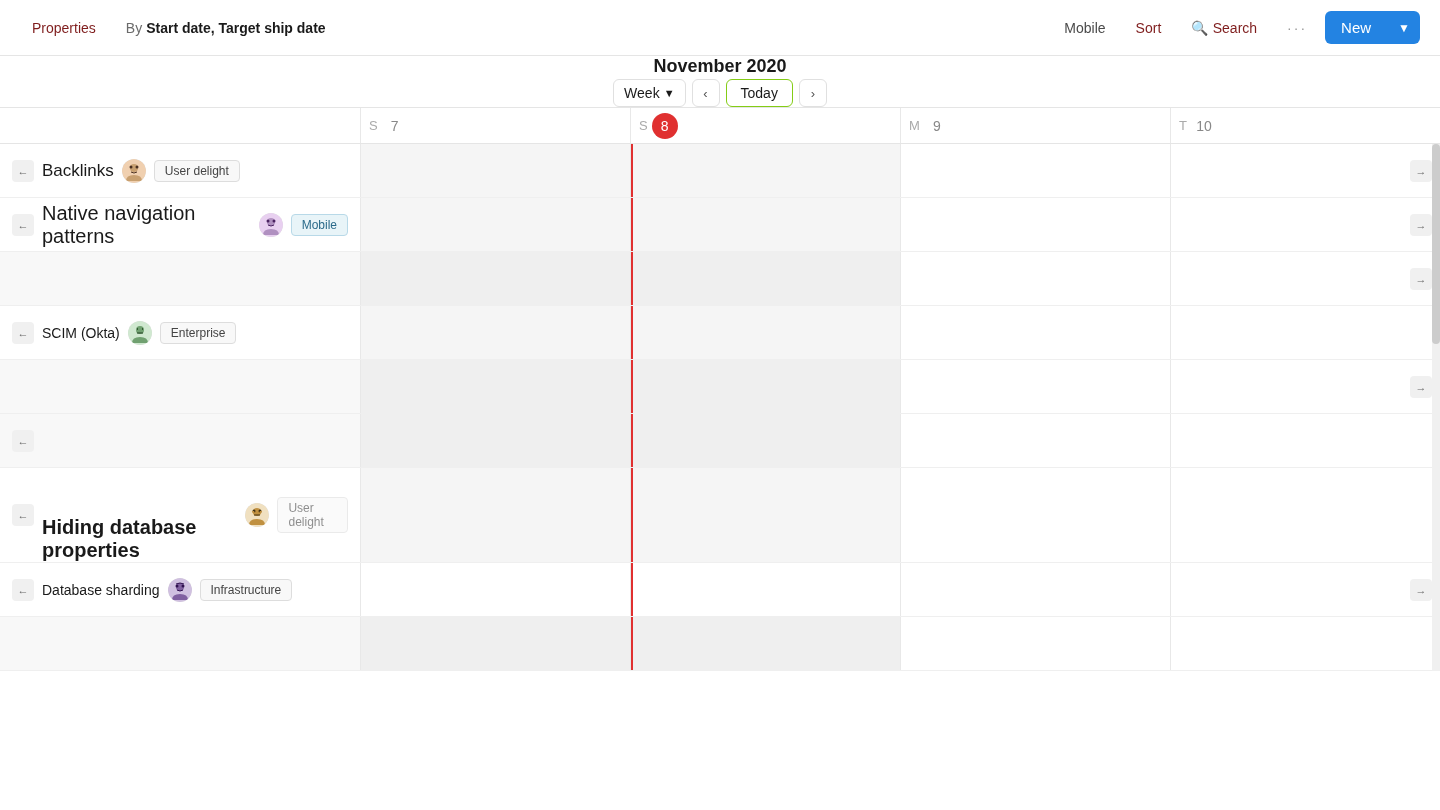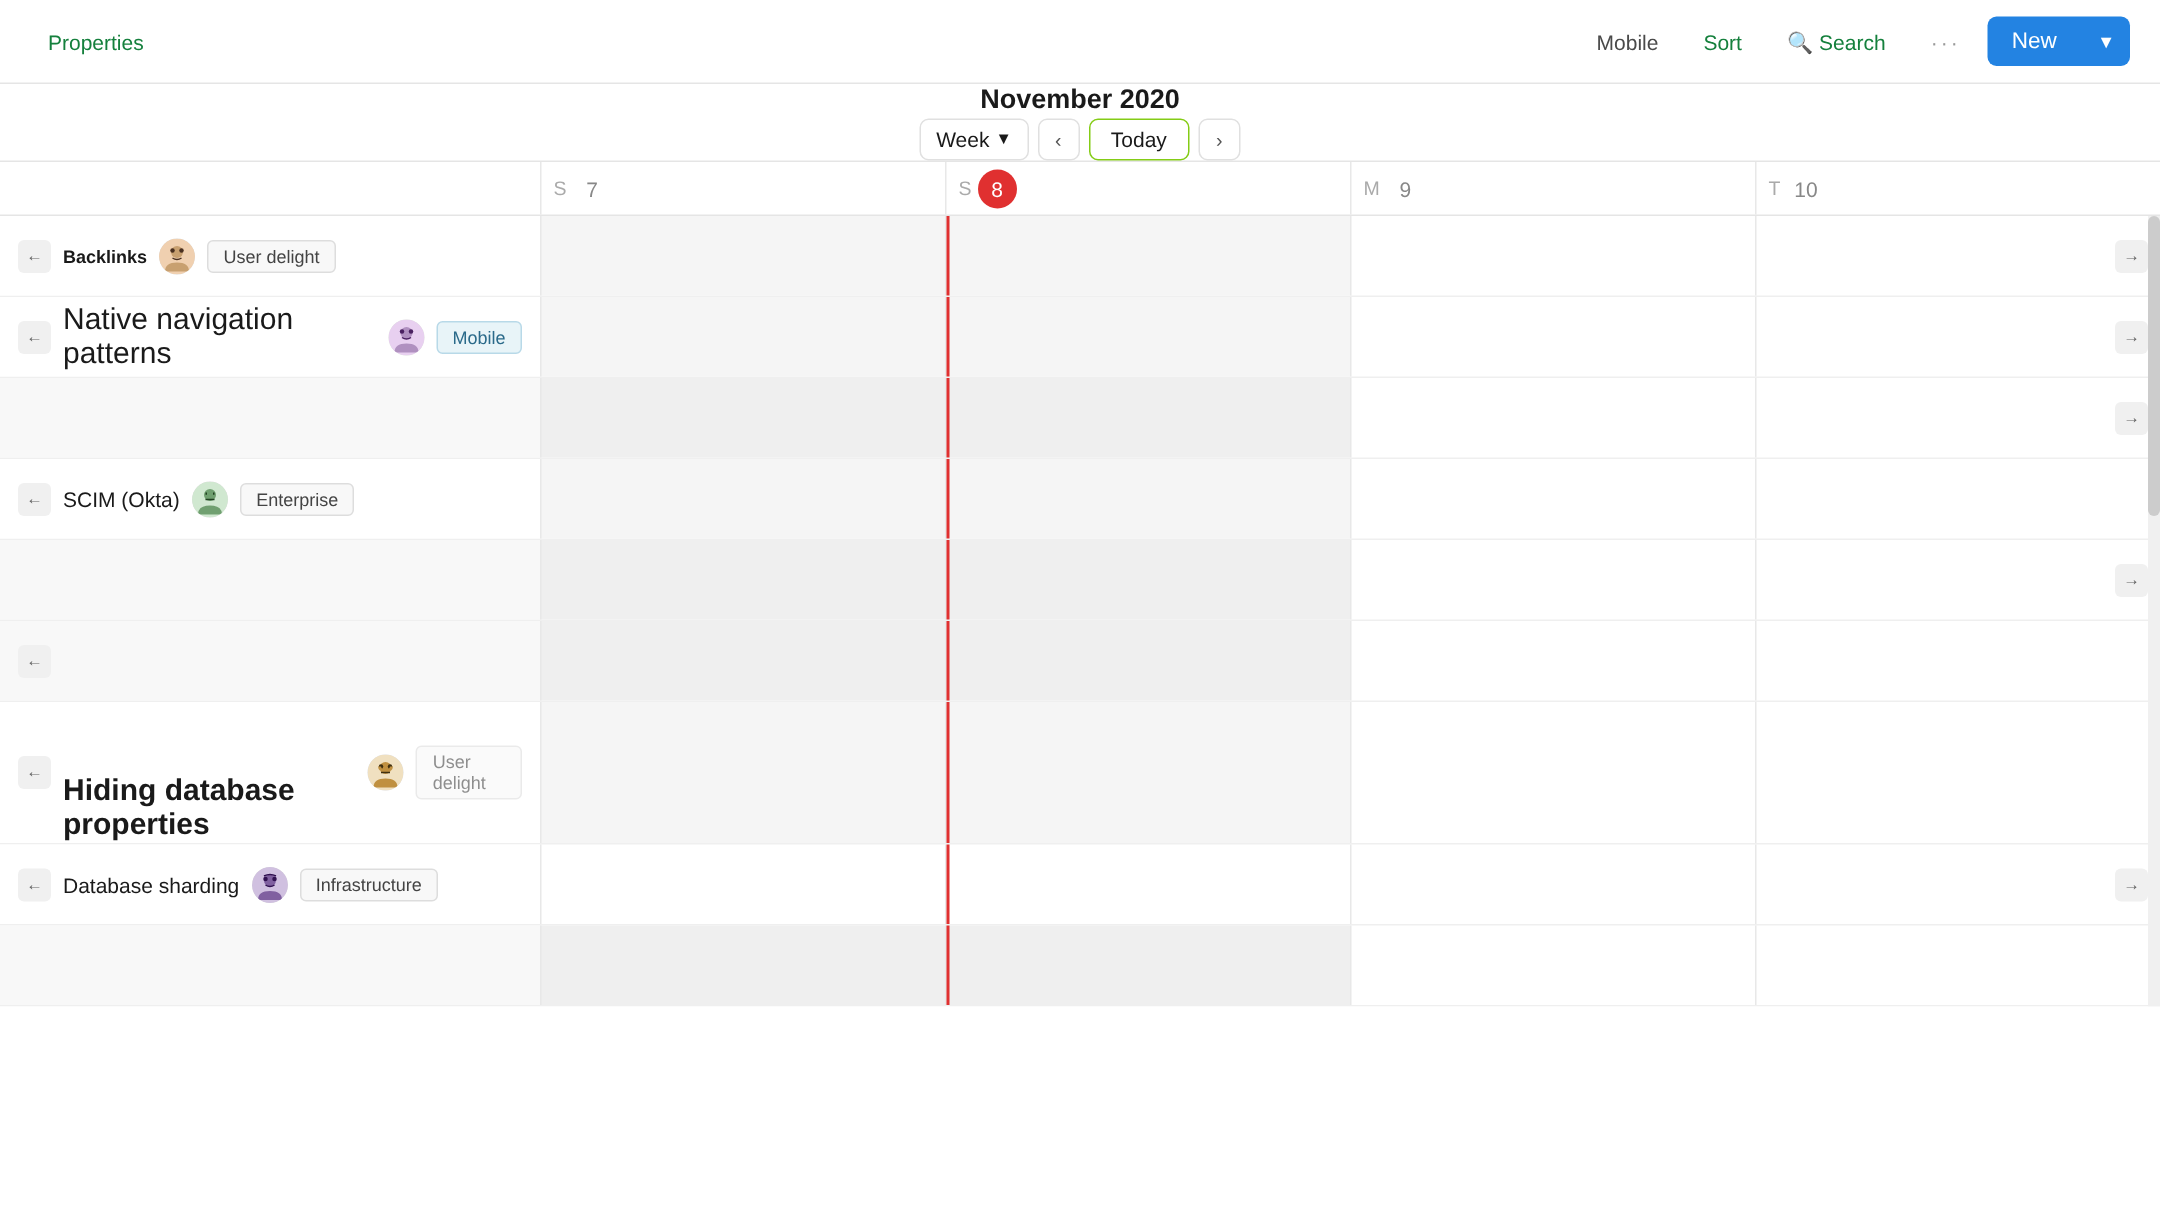--- a/index.html
+++ b/index.html
@@ -11,21 +11,21 @@
       align-items: center;
       padding: 0 20px;
       height: 56px;
       border-bottom: 1px solid #e5e5e5;
       gap: 6px;
     }
     .toolbar-spacer { flex: 1; }
     .toolbar-btn {
       display: flex; align-items: center; gap: 4px;
       padding: 6px 12px; border-radius: 6px; border: none;
-      background: transparent; cursor: pointer; color: #15803d;
+      background: transparent; cursor: pointer; color: #7f1d1d;
       font-size: 14px; font-weight: 400;
     }
     .toolbar-btn-by { font-weight: 400; color: #6b6b6b; }
     .toolbar-btn-by strong { font-weight: 600; color: #1a1a1a; }
     .toolbar-filter { color: #4a4a4a; }
     .toolbar-dots { letter-spacing: 2px; color: #999; }
     .new-btn {
       display: flex; align-items: center; gap: 0;
       background: #2383e2; color: #fff; border: none;
       border-radius: 6px; cursor: pointer; font-size: 15px; font-weight: 500;
@@ -140,20 +140,24 @@
     }
 
   </style>
 </head>
 <body>
 
 <div class="toolbar">
   <button class="toolbar-btn">
     <span>Properties</span>
   </button>
+  <button class="toolbar-btn toolbar-btn-by">
+    <span>By </span>
+      <strong>Start date, Target ship date</strong>
+  </button>
   <div class="toolbar-spacer"></div>
   <button class="toolbar-btn toolbar-filter">
     <span>Mobile</span>
   </button>
   <button class="toolbar-btn">
     <span>Sort</span>
   </button>
   <button class="toolbar-btn">
     <span style="font-size:14px;">🔍</span>
     <span>Search</span>
@@ -204,21 +208,21 @@
     <span class="day-letter">T</span>
     <span class="day-number">10</span>
   </div>
 </div>
 
 <div class="grid-area" style="position:relative;">
 
   <div class="grid-row" style="min-height:54px;">
     <div class="row-label">
       <div class="arrow-left">←</div>
-      <span style="font-size:12px;font-weight:700;">Backlinks</span>
+      <span style="font-size:17px;font-weight:400;">Backlinks</span>
       <div class="avatar">
         <svg width="24" height="24" viewBox="0 0 24 24">
           <circle cx="12" cy="12" r="12" fill="#f0d0b0"></circle>
           <circle cx="12" cy="9" r="4" fill="#c8a070"></circle>
           <path d="M4 22 Q4 16 12 16 Q20 16 20 22" fill="#c8a070"></path>
           <circle cx="9" cy="8" r="1.5" fill="#4a3020"></circle>
           <circle cx="15" cy="8" r="1.5" fill="#4a3020"></circle>
           <path d="M9 13 Q12 15 15 13" stroke="#4a3020" stroke-width="1" fill="none"></path>
         </svg>
       </div>

